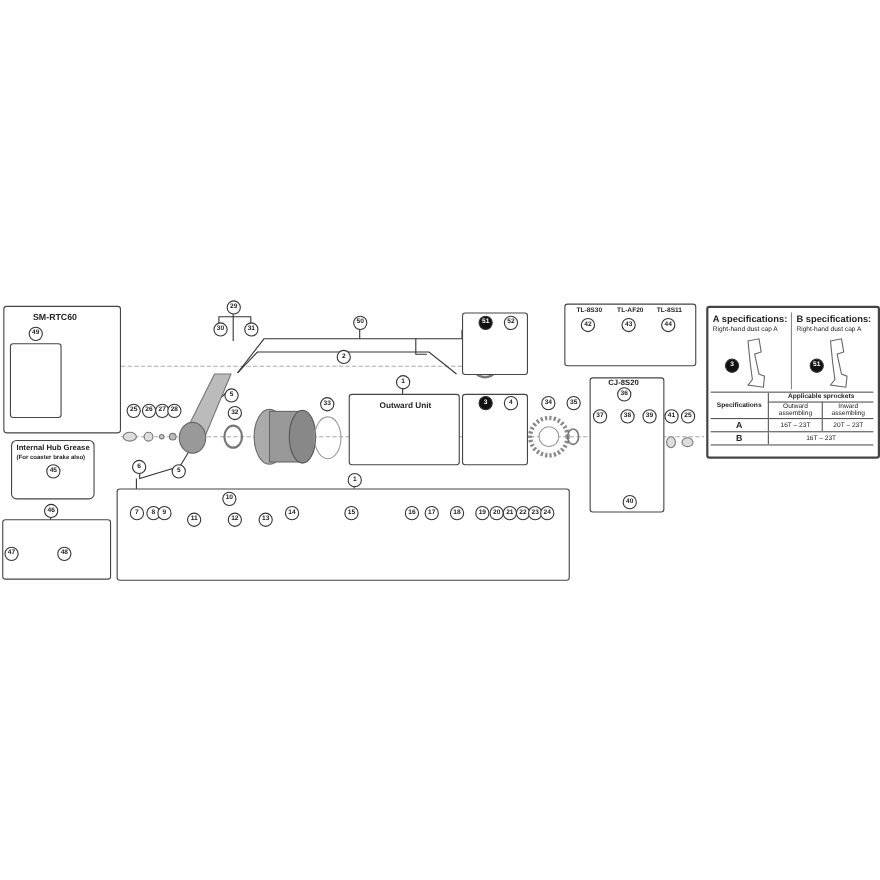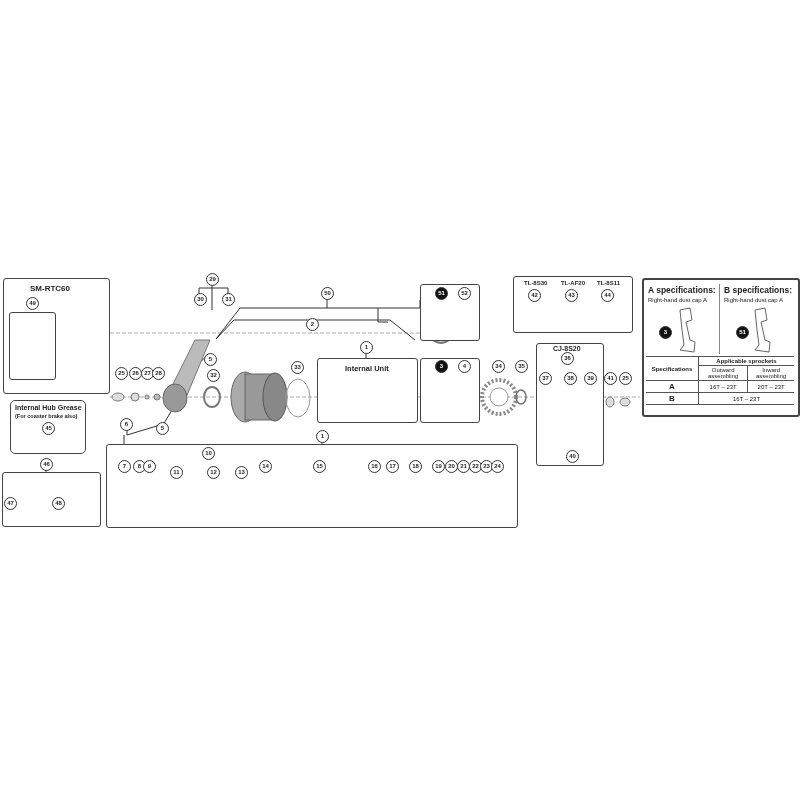--- a/index.html
+++ b/index.html
@@ -143,21 +143,21 @@
 
 <div class="box" style="left:10px;top:400px;width:74px;height:52px;border-radius:5px;"></div>
 <div class="lbl" style="left:15px;top:404px;font-size:7px;">Internal Hub Grease</div>
 <div class="lbl" style="left:15px;top:413px;font-size:5.5px;">(For coaster brake also)</div>
 
 <div class="box" style="left:2px;top:472px;width:97px;height:53px;"></div>
 
 <div class="box" style="left:106px;top:444px;width:410px;height:82px;"></div>
 
 <div class="box" style="left:317px;top:358px;width:99px;height:63px;"></div>
-<div class="lbl" style="left:345px;top:364px;font-size:7.5px;">Internal Unit</div>
+<div class="lbl" style="left:345px;top:364px;font-size:7.5px;">Outward Unit</div>
 
 <div class="box" style="left:420px;top:284px;width:58px;height:55px;"></div>
 <div class="box" style="left:420px;top:358px;width:58px;height:63px;"></div>
 
 <div class="box" style="left:513px;top:276px;width:118px;height:55px;"></div>
 <div class="lbl" style="left:524px;top:280px;font-size:6px;">TL-8S30</div>
 <div class="lbl" style="left:561px;top:280px;font-size:6px;">TL-AF20</div>
 <div class="lbl" style="left:597px;top:280px;font-size:6px;">TL-8S11</div>
 
 <div class="box" style="left:536px;top:343px;width:50px;height:121px;width:66px;"></div>

